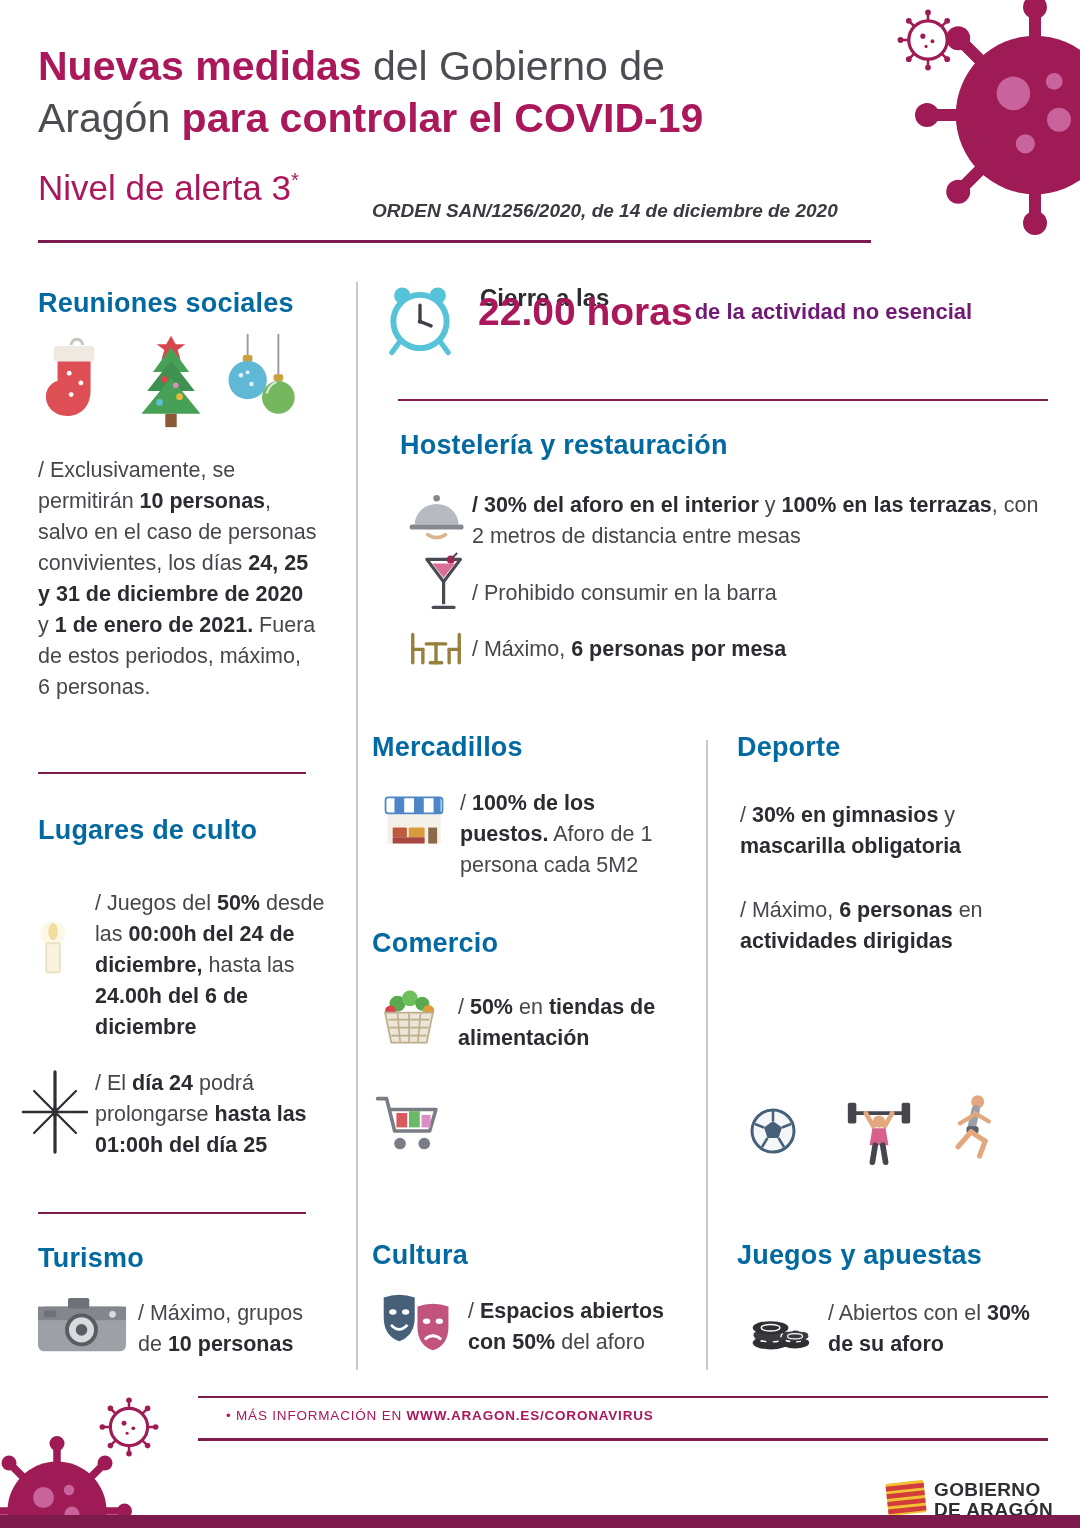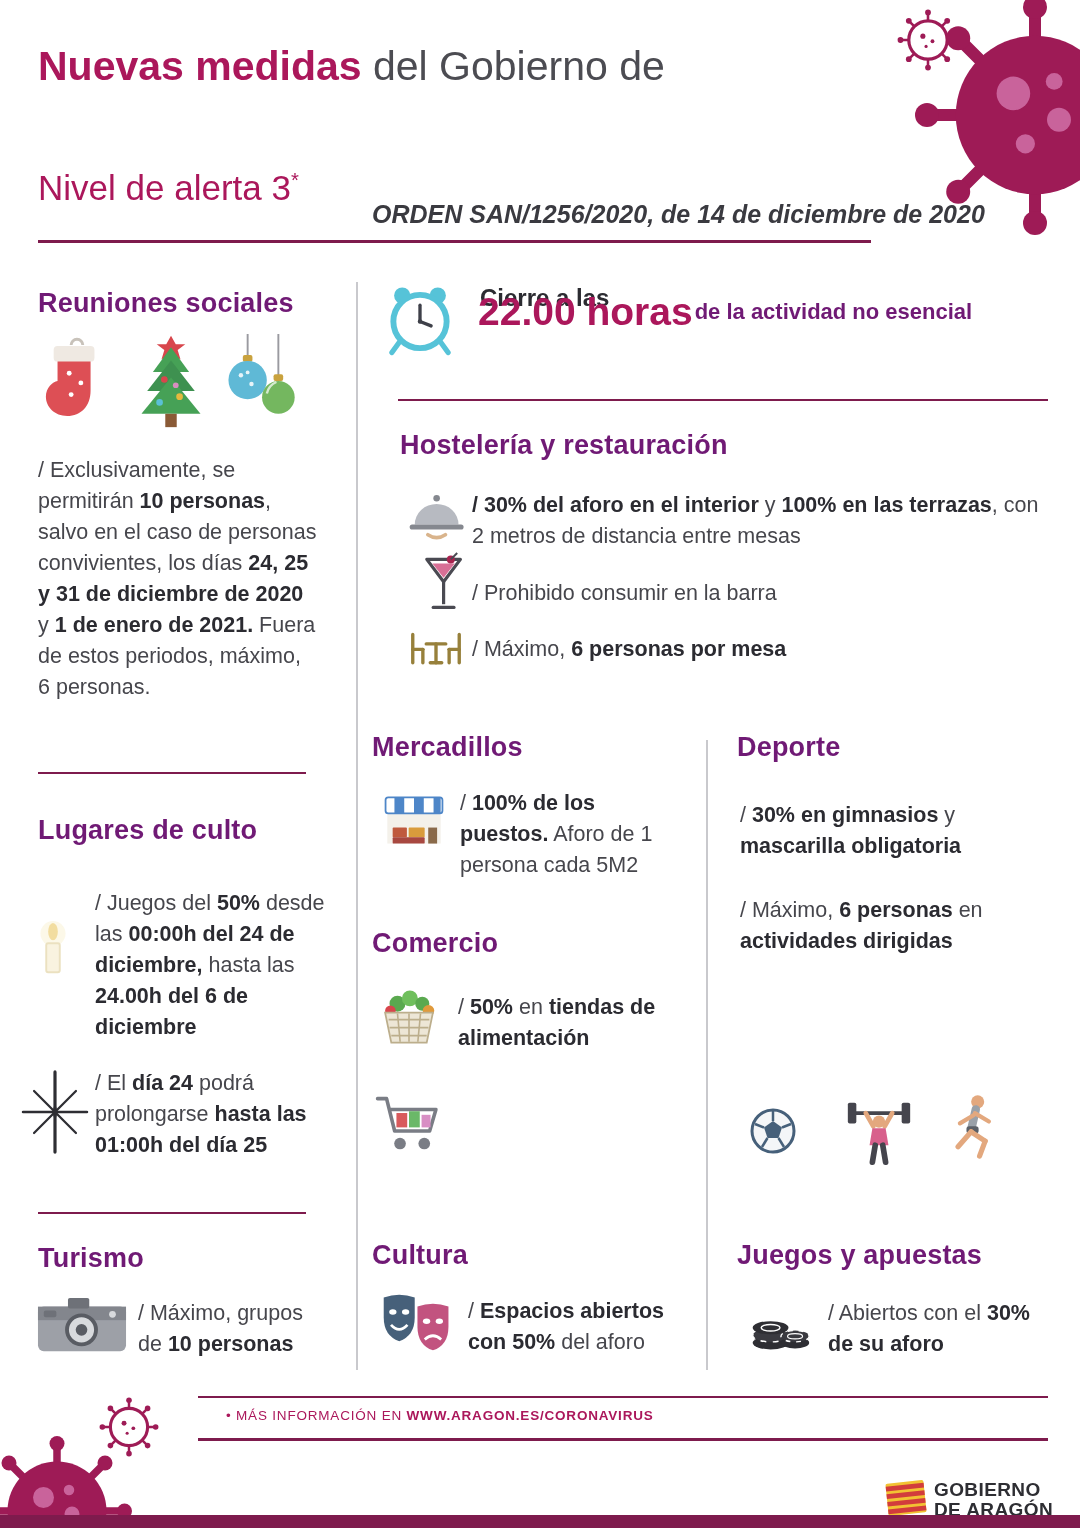--- a/index.html
+++ b/index.html
@@ -1,31 +1,31 @@
 <!DOCTYPE html>
 <html><head>
 <meta charset="utf-8">
 <style>
   *{margin:0;padding:0;box-sizing:border-box}
   html,body{background:#e8e8e8}
   #page{position:relative;width:1080px;height:1528px;margin:0 auto;background:#ffffff;overflow:hidden;
         font-family:"Liberation Sans","DejaVu Sans",sans-serif;color:#46464C}
   .abs{position:absolute}
-  .h{position:absolute;font-size:27px;font-weight:700;color:#701a75;letter-spacing:.2px;white-space:nowrap}
+  .h{position:absolute;font-size:27px;font-weight:700;color:#0369a1;letter-spacing:.2px;white-space:nowrap}
   .t{position:absolute;font-size:21.5px;line-height:31px;color:#46464C}
   .rule{position:absolute;background:#7E1B4D}
   .vrule{position:absolute;background:#C9C9CD}
   .s-b{font-weight:700;color:#2B2B31}
   .s-bm{font-weight:700;color:#AB175B}
   .s-m{color:#AB175B}
   .s-d{font-weight:400;color:#4C4C52}
   .title-line{position:absolute;left:38px;font-size:41px;line-height:52px;font-weight:700;color:#AB175B;white-space:nowrap}
   .alert{position:absolute;left:38px;top:168px;font-size:35px;font-weight:500;color:#AB175B;white-space:nowrap}
   .alert sup{font-size:58%;vertical-align:super}
-  .order{position:absolute;left:372px;top:200px;font-size:25px;font-style:italic;font-weight:600;color:#3A3A40;white-space:nowrap}
+  .order{position:absolute;left:372px;top:200px;font-size:19px;font-style:italic;font-weight:600;color:#3A3A40;white-space:nowrap}
   .cierre-l1{position:absolute;left:480px;top:284px;font-size:24px;font-weight:700;color:#2B2B31}
   .cierre-l2{position:absolute;left:478px;top:290px;display:flex;align-items:center;gap:2px;white-space:nowrap}
   .cierre-l2 .time{font-size:39px;font-weight:700;color:#AB175B}
   .cierre-l2 .rest{font-size:22px;font-weight:700;color:#701a75}
   .footer-info{position:absolute;left:226px;top:1408px;font-size:13.5px;letter-spacing:.8px;white-space:nowrap}
   .logo-text{position:absolute;left:934px;top:1480px;font-size:19px;line-height:20px;font-weight:700;color:#2E2E33;letter-spacing:.4px}
   .bottombar{position:absolute;left:0;top:1515px;width:1080px;height:13px;background:#7E1B4D}
 </style>
 </head>
 <body>
@@ -95,20 +95,21 @@
   </svg>
 
   <svg class="abs" style="left:896px;top:8px;width:64px;height:64px" viewBox="0 0 100 100">
       <use href="#virus-outline"></use>
     </svg>
   <svg class="abs" style="left:915px;top:-5px;width:240px;height:240px" viewBox="0 0 100 100">
       <use href="#virus-solid"></use>
     </svg>
 
   <div class="title-line" style="top:40px"><span class="s-bm">Nuevas medidas</span><span class="s-d"> del Gobierno de</span></div>
+  <div class="title-line" style="top:92px"><span class="s-d">Aragón </span><span class="s-bm">para controlar el COVID-19</span></div>
 
   <div class="alert">
     <span>Nivel de alerta 3</span><sup>*</sup>
   </div>
   <div class="order">ORDEN SAN/1256/2020, de 14 de diciembre de 2020</div>
 
   <div class="rule" style="left:38px;top:240px;width:833px;height:3px"></div>
 
   <div class="vrule" style="left:356px;top:282px;width:2px;height:1088px"></div>
   <div class="vrule" style="left:706px;top:740px;width:2px;height:630px"></div>

